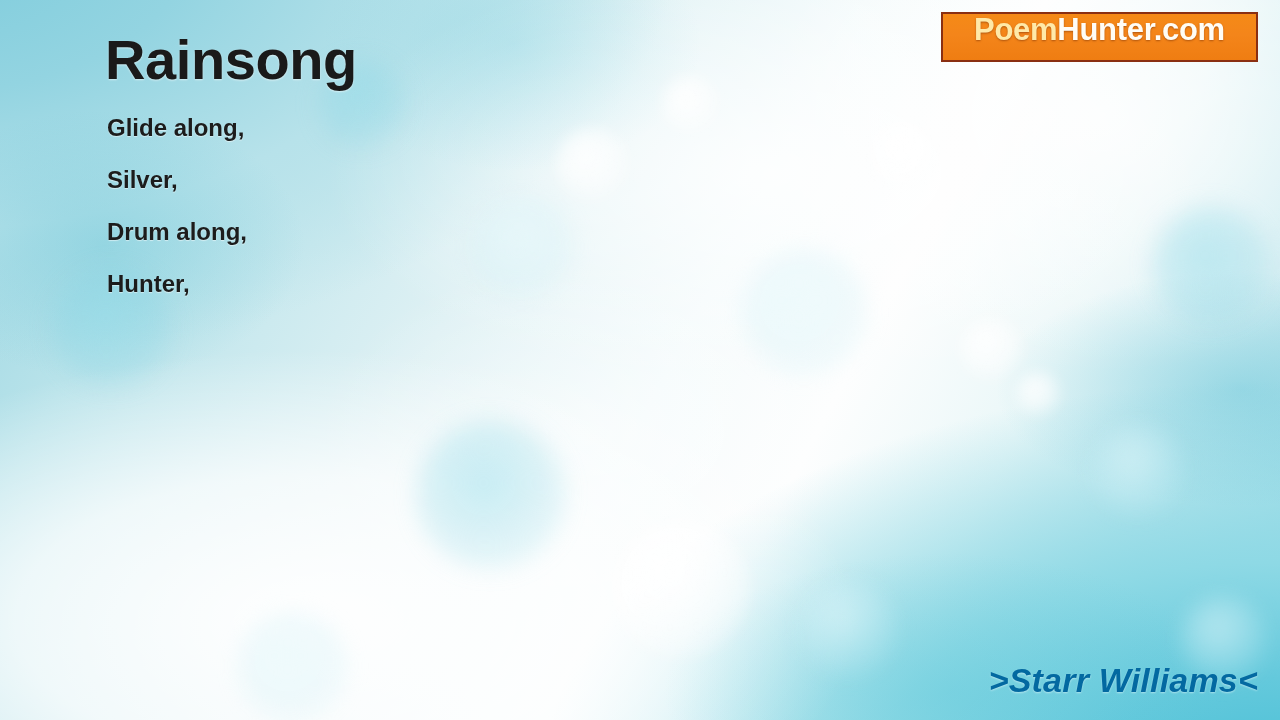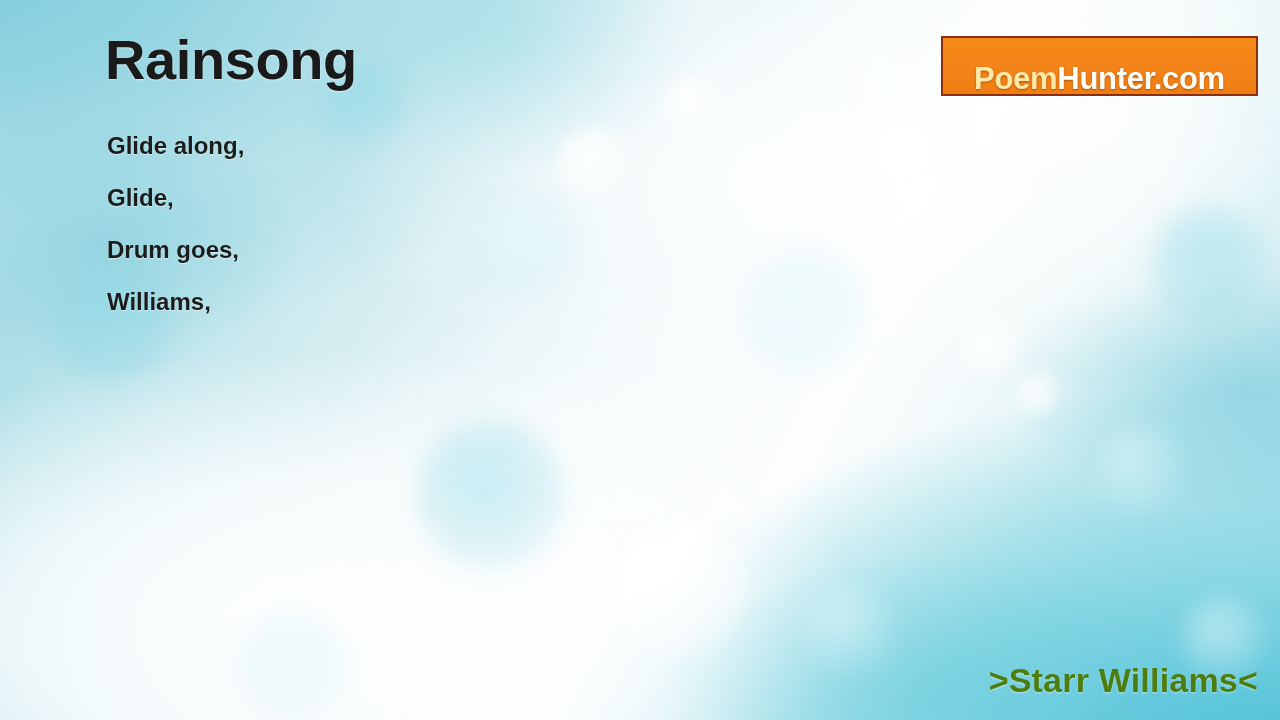--- a/index.html
+++ b/index.html
@@ -91,56 +91,57 @@
     font-weight: bold;
     color: #1a1a1a;
     letter-spacing: -0.4px;
     text-shadow: 0 1px 2px rgba(255,255,255,0.55);
     white-space: nowrap;
   }
 
   #poem-body {
     position: absolute;
     left: 107px;
-    top: 120px;
+    top: 102px;
     width: 700px;
   }
   .poem-line {
     font-size: 24px;
     font-weight: bold;
     color: #1c1c1c;
     line-height: 52px;
     height: 52px;
     white-space: nowrap;
     text-shadow: 0 1px 1px rgba(255,255,255,0.5);
   }
 
   #author-credit {
     position: absolute;
     right: 22px;
     bottom: 20px;
     font-size: 34px;
     font-weight: bold;
-    color: #4d7c0f;
+    font-style: italic;
+    color: #0369a1;
     letter-spacing: 0.2px;
     white-space: nowrap;
     text-shadow: 0 1px 2px rgba(255,255,255,0.45);
   }
 
   
   #site-logo {
     position: absolute;
     left: 941px;
-    top: 36px;
+    top: 12px;
     width: 317px;
-    height: 60px;
+    height: 50px;
     background: linear-gradient(180deg, #f58a17 0%, #f4851a 45%, #ef7d12 100%);
     border: 2px solid #8a2f12;
     display: flex;
-    align-items: flex-end;
+    align-items: flex-start;
     justify-content: center;
   }
   .logo-text {
     font-size: 31px;
     font-weight: bold;
     letter-spacing: -0.3px;
     white-space: nowrap;
     line-height: 1;
     text-shadow: 0 1px 2px rgba(120,48,8,0.55);
   }
@@ -175,23 +176,23 @@
     <div class="bokeh dim" style="left:1180px; top:596px;  width:86px;  height:86px;"></div>
     <div class="bokeh teal" style="left:318px;  top:60px;   width:88px;  height:88px;"></div>
   </div>
 
   <div class="content">
 
     <div id="poem-title">Rainsong</div>
 
     <div id="poem-body">
       <div class="poem-line">Glide along,</div>
-      <div class="poem-line">Glide,</div>
-      <div class="poem-line">Drum goes,</div>
-      <div class="poem-line">Williams,</div>
+      <div class="poem-line">Silver,</div>
+      <div class="poem-line">Drum along,</div>
+      <div class="poem-line">Hunter,</div>
     </div>
 
     <div id="author-credit">&gt;Starr Williams&lt;</div>
 
     <div id="site-logo">
       <span class="logo-text"><span class="logo-poem">Poem</span><span class="logo-hunter">Hunter</span><span class="logo-com">.com</span></span>
     </div>
 
   </div>
 </div>

